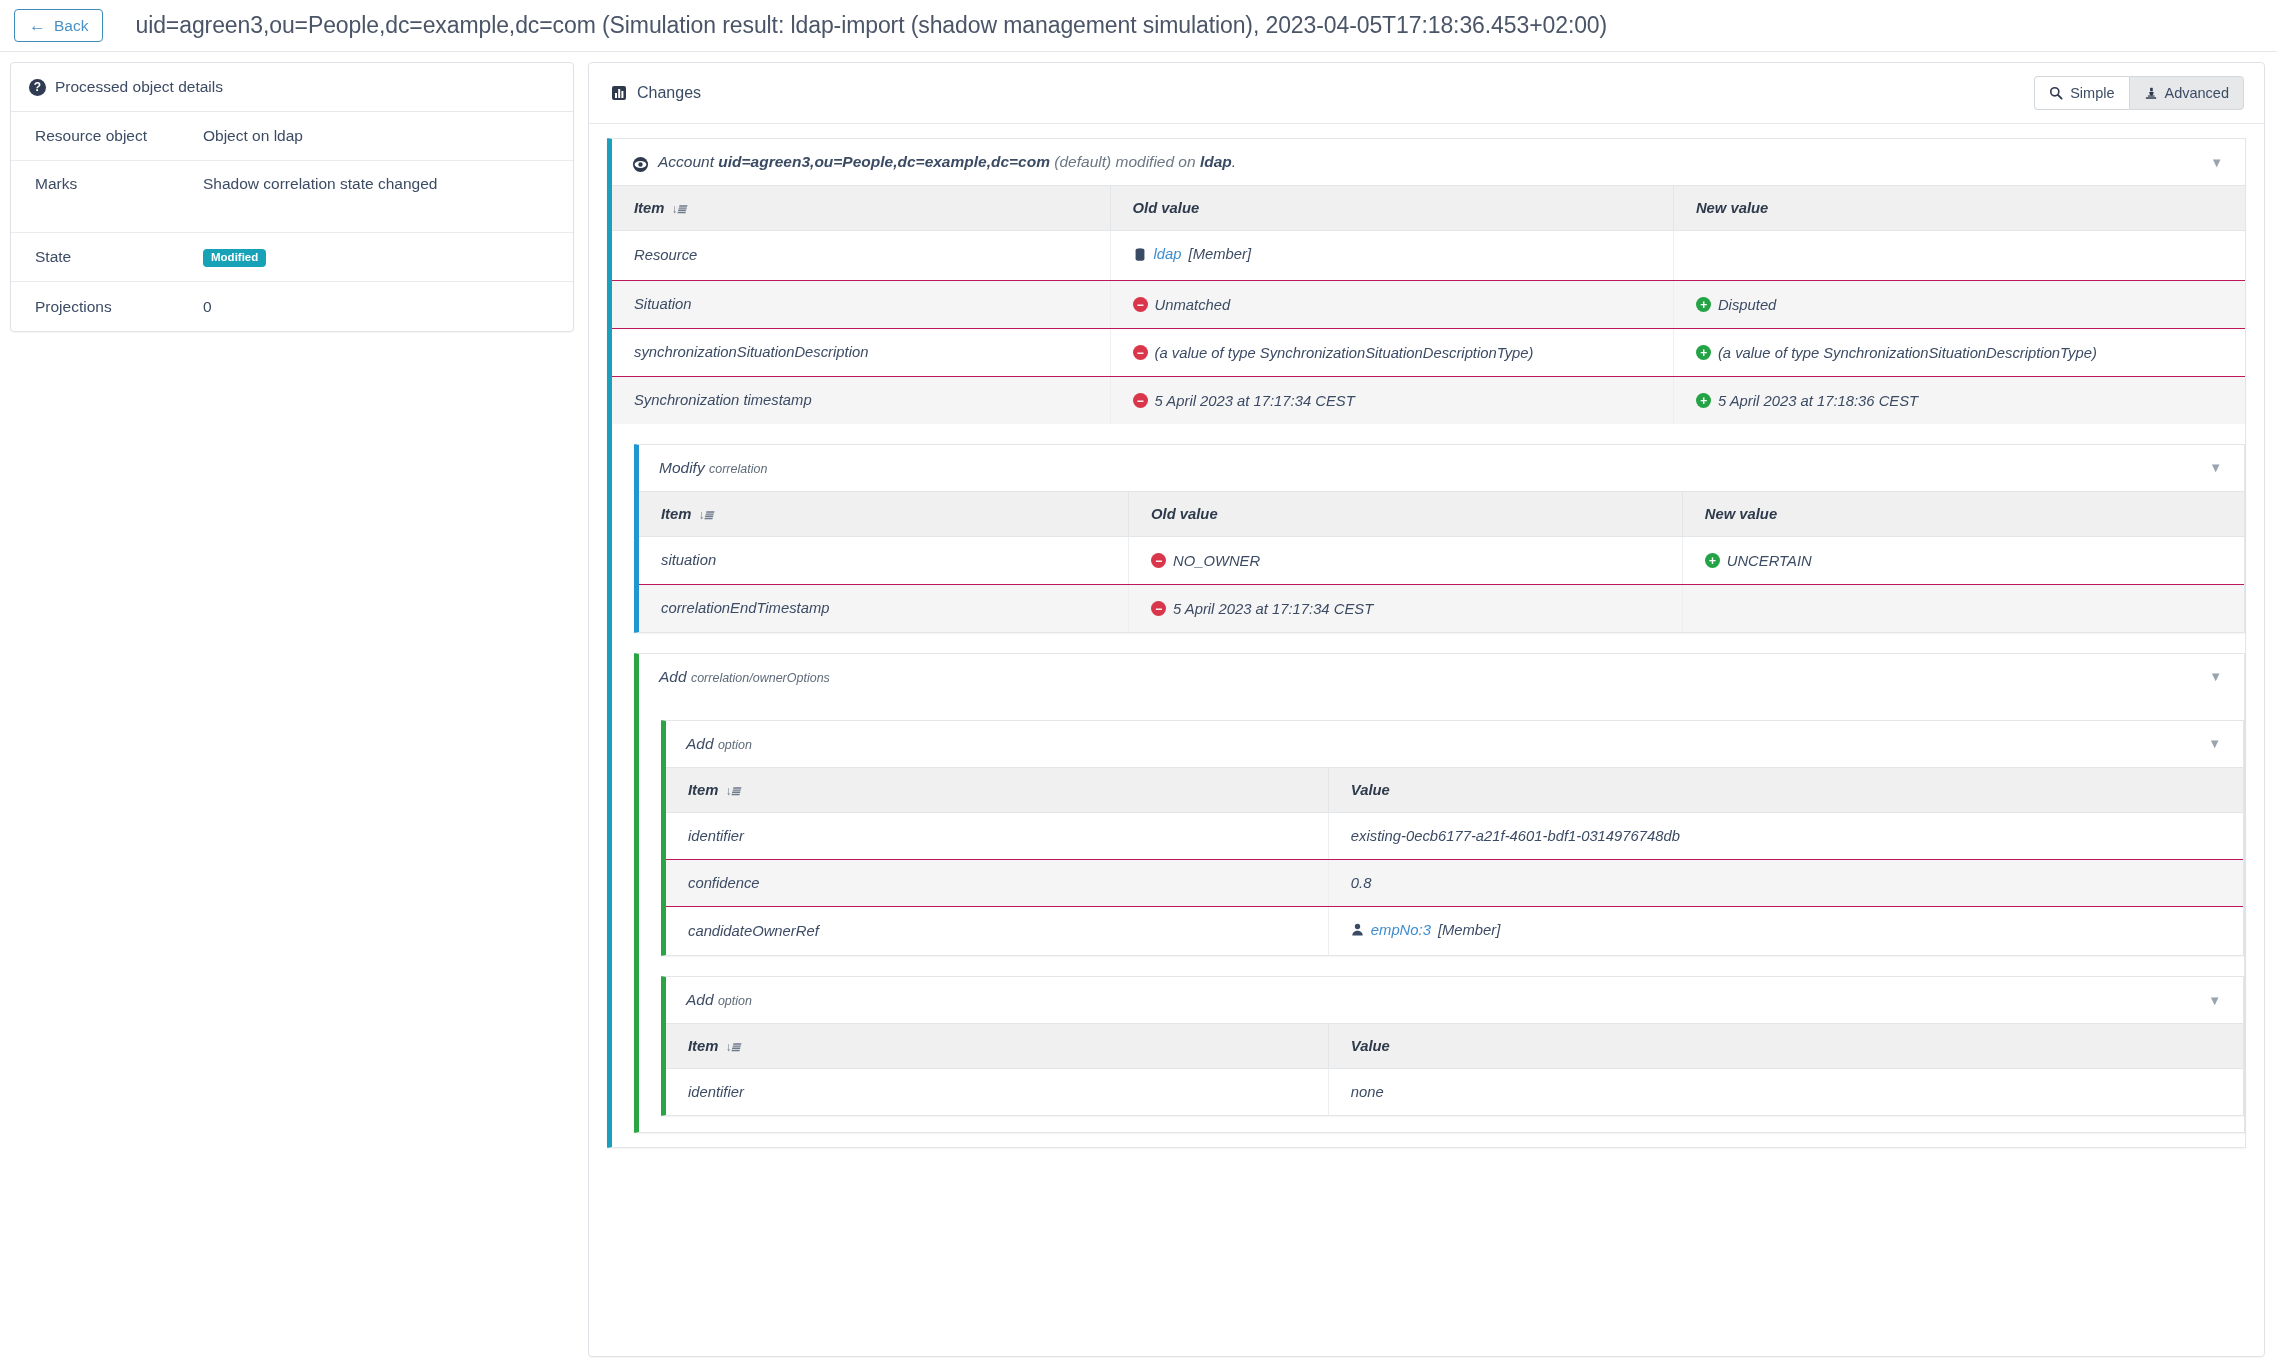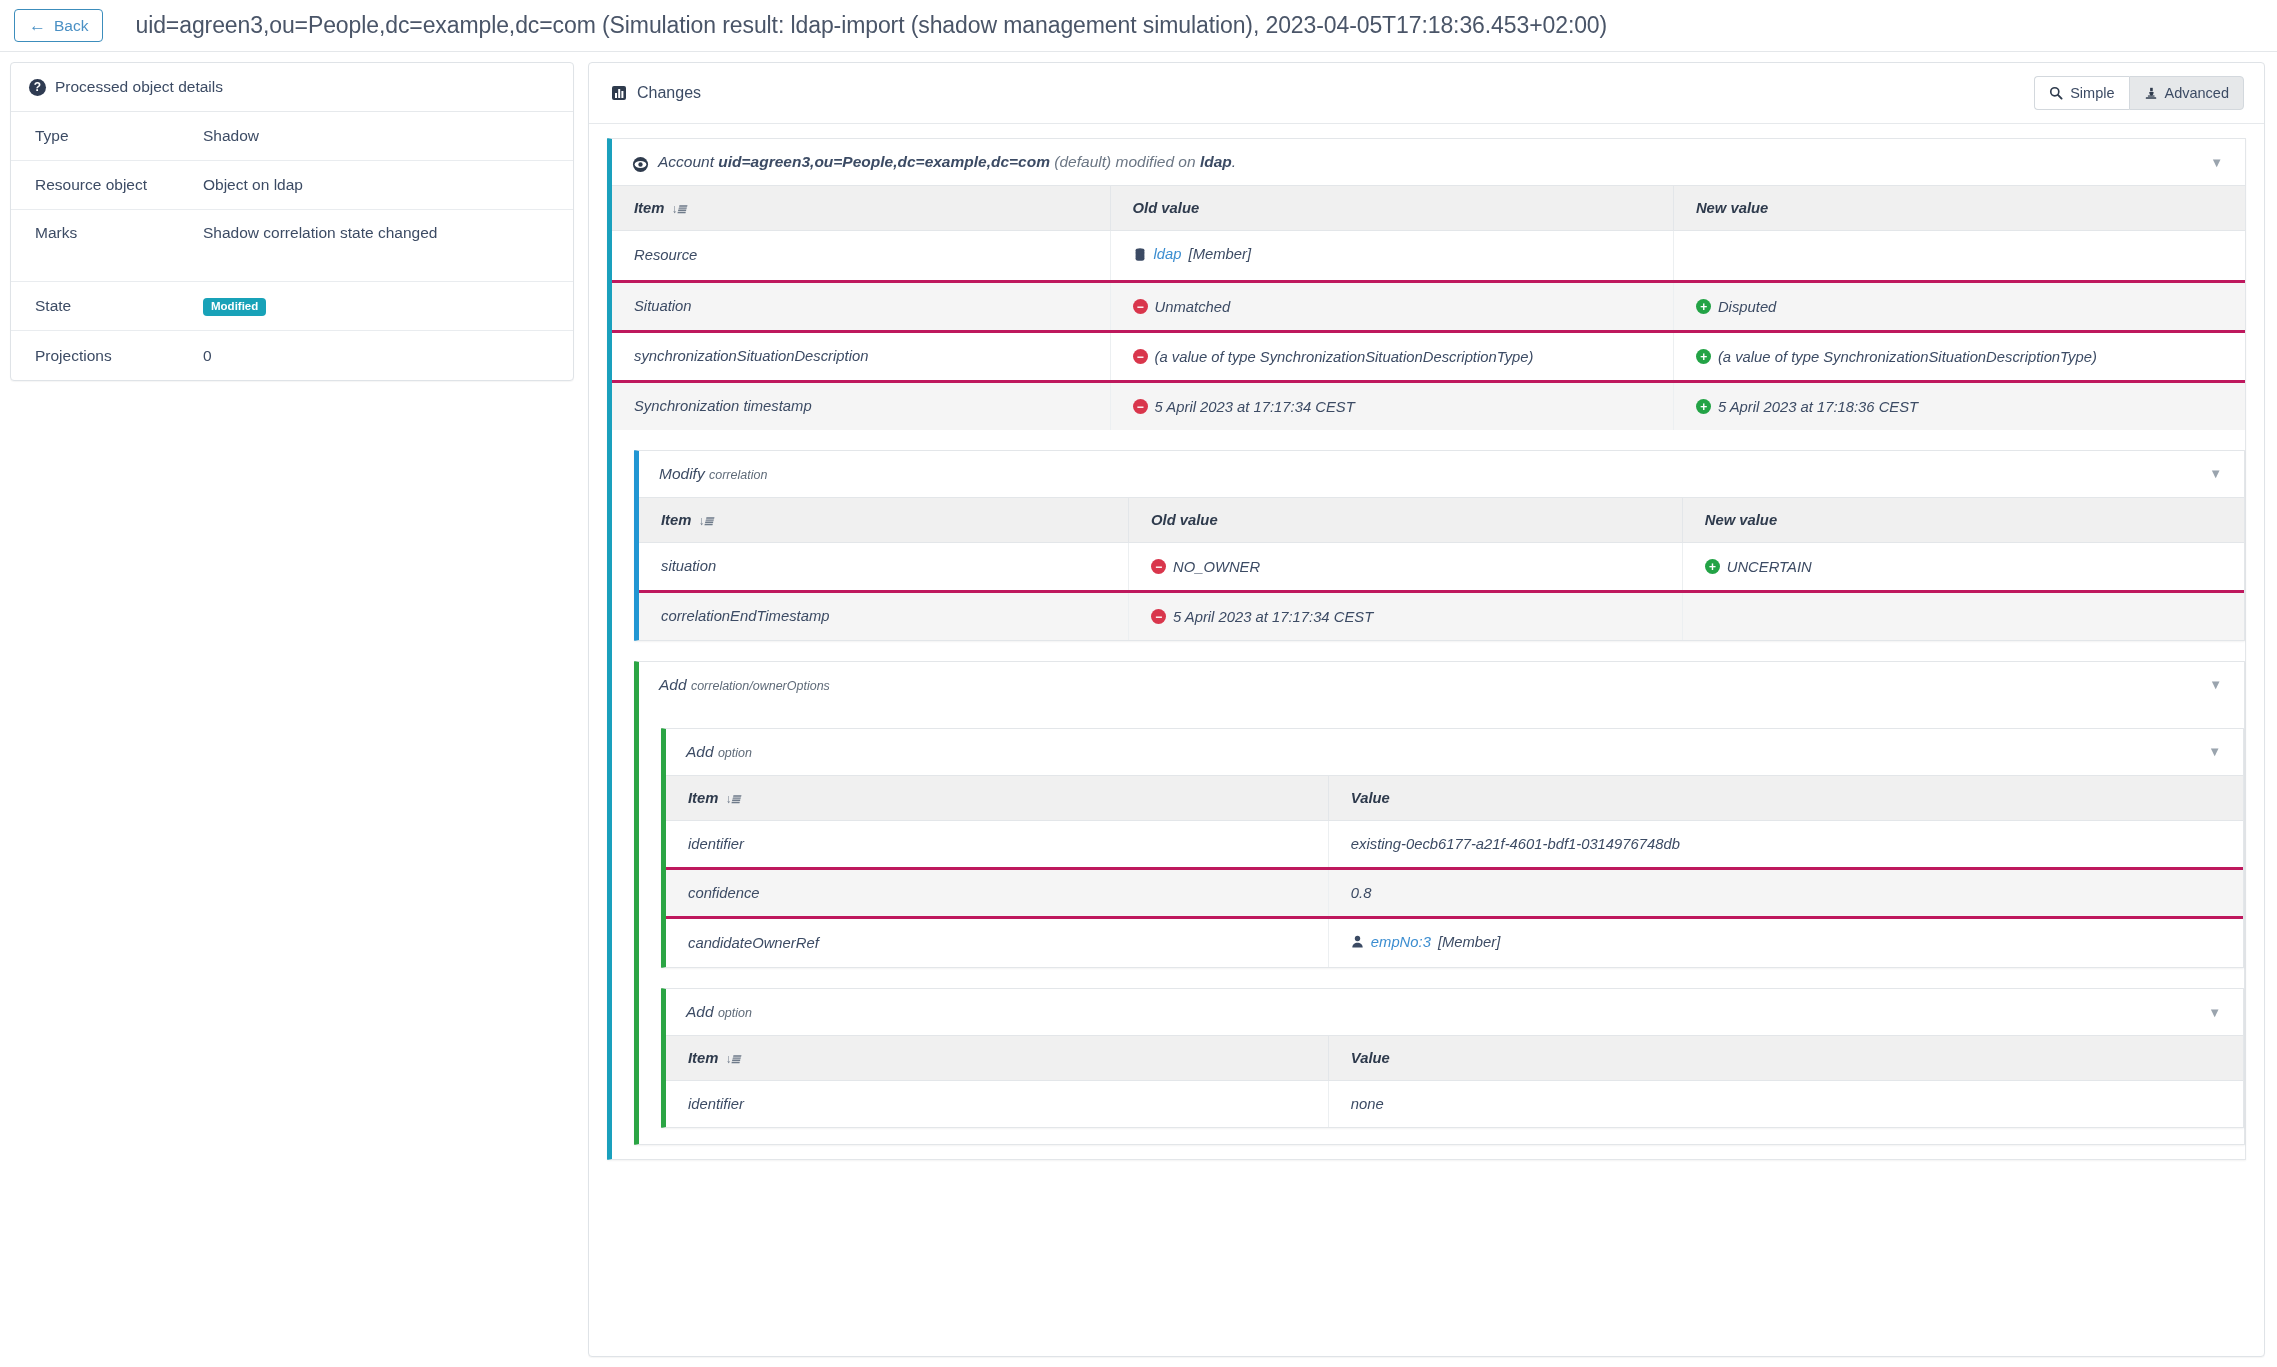--- a/index.html
+++ b/index.html
@@ -202,21 +202,21 @@
   table.delta th .sort {
     display: inline-block;
     color: #6f7b8a;
     font-size: 12px;
     margin-left: 7px;
     letter-spacing: -1px;
   }
   table.delta td {
     padding: 15px 12px 15px 22px;
     color: #3c4b64;
-    border-bottom: 3px solid #be185d;
+    border-bottom: 1px solid #be185d;
     vertical-align: middle;
     word-break: break-word;
   }
   table.delta tr:nth-child(even) td { background: #f5f5f5; }
   table.delta tr:last-child td { border-bottom: none; }
   table.delta th.c-item  { width: 30.5%; }
   table.delta th.c-old   { width: 34.5%; border-left: 1px solid #e3e6e9; }
   table.delta th.c-new   { width: 35%;   border-left: 1px solid #e3e6e9; }
   table.delta td.c-old, table.delta td.c-new { border-left: 1px solid #eceff1; }
   table.delta th.c-item2 { width: 42%; }
@@ -254,24 +254,20 @@
 </div>
 
 <div class="body-wrap">
 
   <div class="left-card">
     <div class="left-card-head">
       <span class="q-icon">?</span>
       <span>Processed object details</span>
     </div>
 
-    <div class="detail-row">
-      <div class="detail-label">Type</div>
-      <div class="detail-value">Shadow</div>
-    </div>
 
     <div class="detail-row">
       <div class="detail-label">Resource object</div>
       <div class="detail-value">Object on ldap</div>
     </div>
 
     <div class="detail-row tall">
       <div class="detail-label">Marks</div>
       <div class="detail-value">Shadow correlation state changed</div>
     </div>

